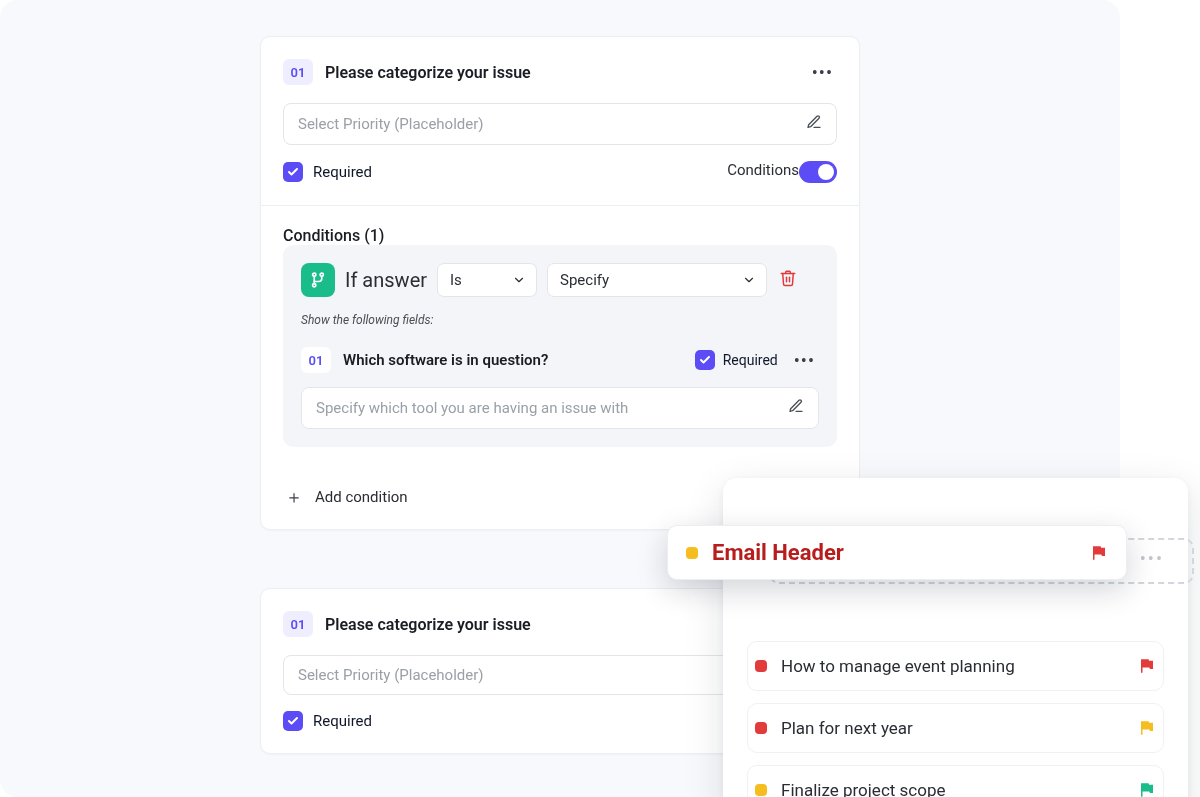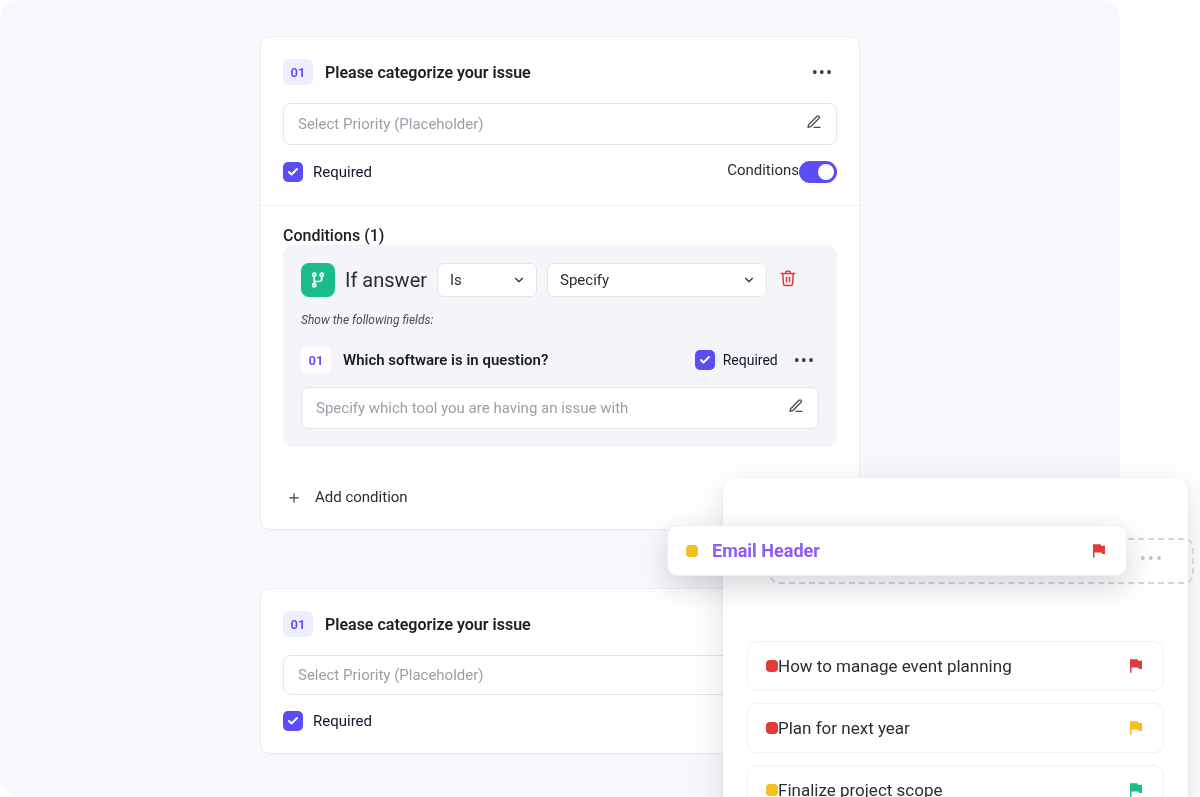--- a/index.html
+++ b/index.html
@@ -139,27 +139,27 @@
   left:-56px; top:47px;
   width:460px;
   background:#fff;
   border:1px solid #eceef1;
   border-radius:10px;
   box-shadow: 0 10px 30px rgba(15,23,42,0.18);
   padding:14px 18px;
   display:flex; align-items:center; gap:14px;
 }
 .task-dot { width:12px; height:12px; border-radius:4px; }
-.task-name-drag { font-size:18px; font-weight:700; color:#8b5cf6; flex:1; }
+.task-name-drag { font-size:22px; font-weight:700; color:#b91c1c; flex:1; }
 .task-list { margin-top:72px; display:flex; flex-direction:column; gap:12px; }
 .task-item {
   background:#fff; border:1px solid #f0f1f4;
   border-radius:10px;
-  padding:14px 18px;
-  display:flex; align-items:center; 
+  padding:14px 7px;
+  display:flex; align-items:center; gap:14px;
 }
 .task-name { font-size:17px; color:#2a2d33; flex:1; }
 .flag-icon { width:18px; height:18px; }
 </style>
 </head>
 <body>
 
 <div class="canvas"></div>
 
 <div class="form-card card1">

